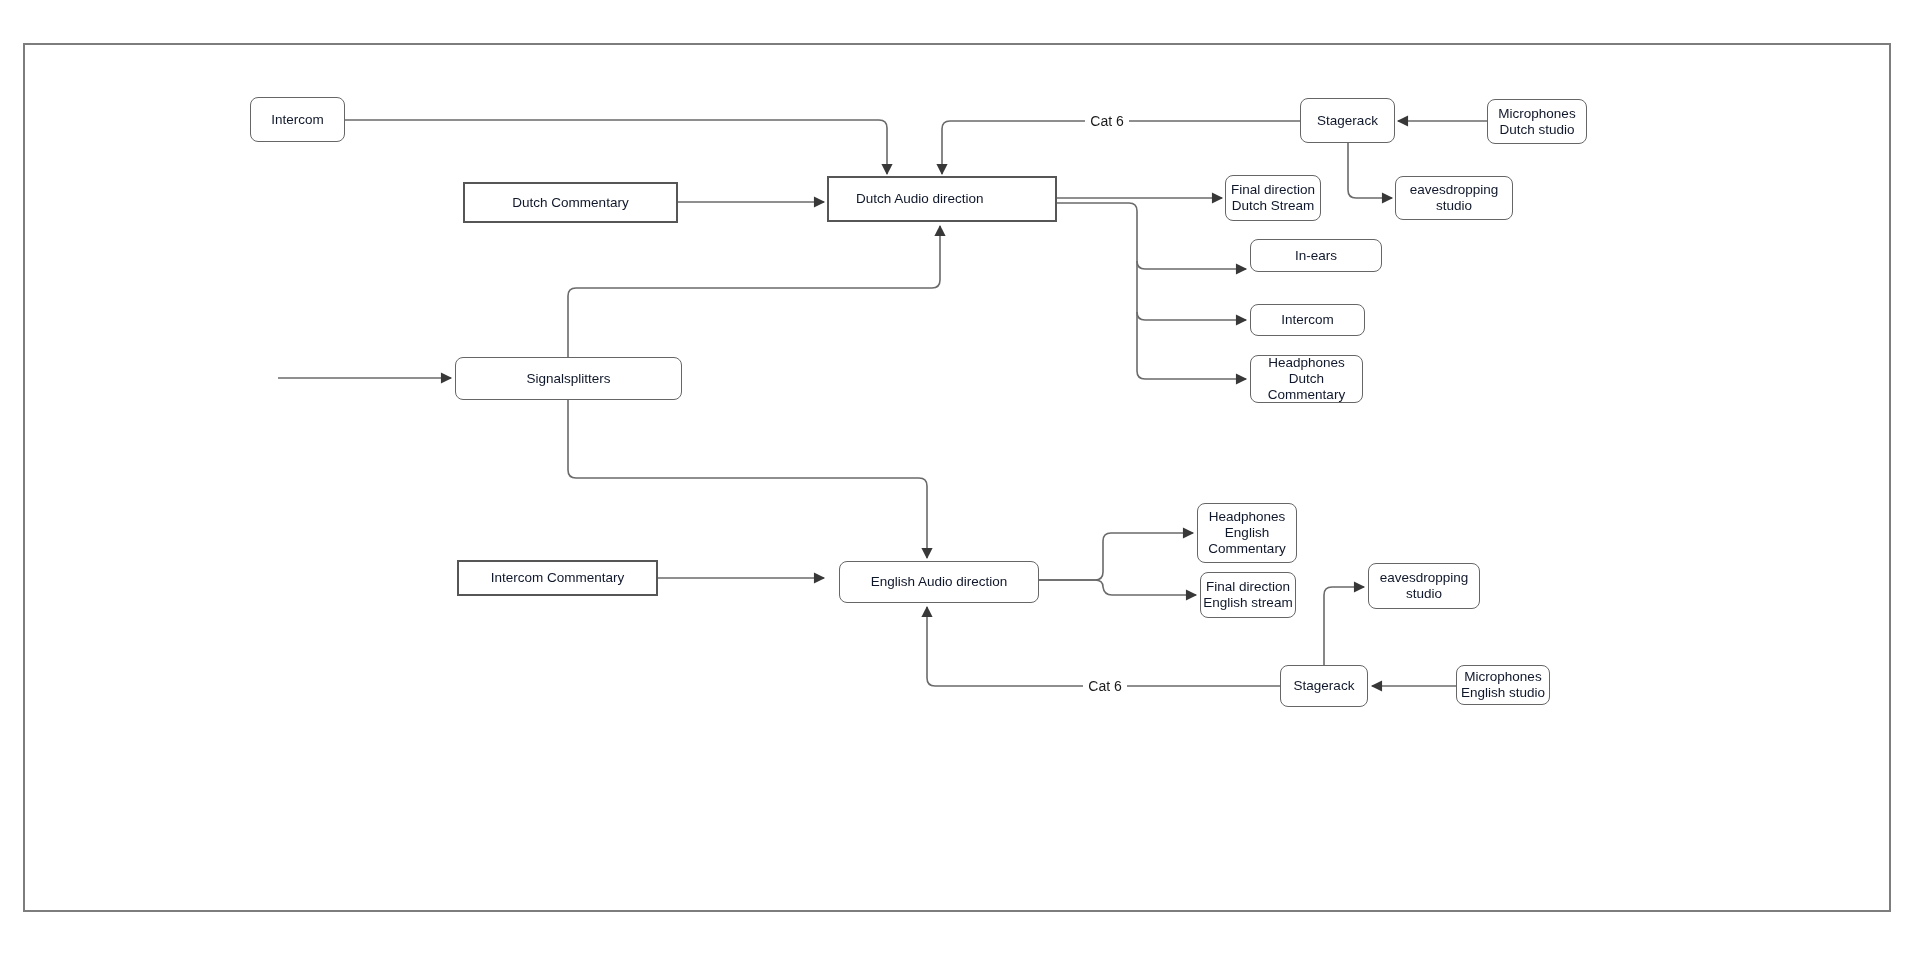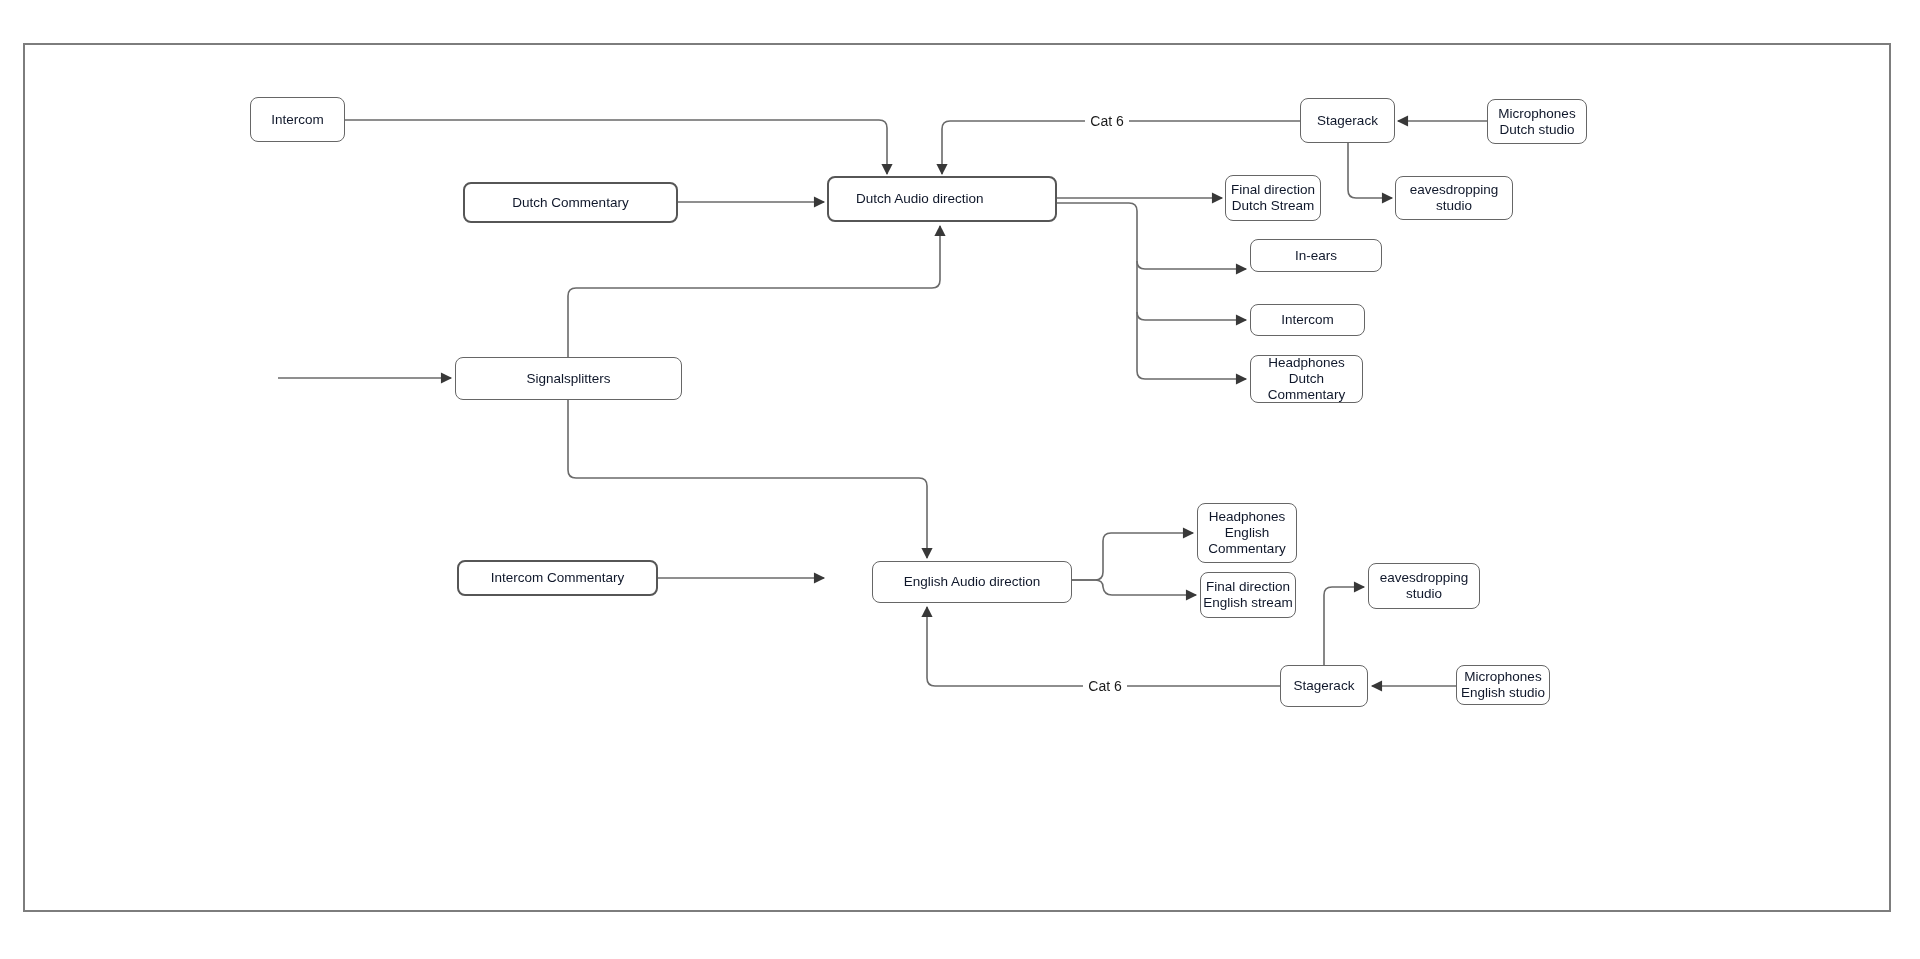--- a/index.html
+++ b/index.html
@@ -6,21 +6,21 @@
     font-family:"Liberation Sans", sans-serif;}
   .stage{position:relative;width:1920px;height:959px;background:#ffffff;}
   .canvas-frame{position:absolute;left:23px;top:43px;width:1868px;height:869px;
     border:2px solid #7d7d7d;background:#ffffff;box-sizing:border-box;}
   .edges{position:absolute;left:0;top:0;width:1920px;height:959px;pointer-events:none;}
   .edge{fill:none;stroke:#6a6a6a;stroke-width:1.6;}
   .node{position:absolute;display:flex;align-items:center;justify-content:center;
     background:#ffffff;box-sizing:border-box;color:#0f172a;font-size:13.5px;line-height:1.18;
     text-align:center;}
   .node span{white-space:pre-line;}
-  .sharp{border:2px solid #565656;border-radius:8px;align-items:center;}
+  .sharp{border:2px solid #565656;border-radius:0;align-items:center;}
   .round{border:1.5px solid #666666;border-radius:8px;}
   .edge-label{position:absolute;background:#ffffff;color:#1c1c1c;font-size:14px;
     text-align:center;padding:0 2px;}
 </style>
 </head>
 <body>
 
 <div class="stage">
   <div class="canvas-frame"></div>
 
@@ -117,21 +117,21 @@
 
 
   <div class="node round" style="left:455px;top:357px;width:227px;height:43px">
     <span>Signalsplitters</span>
   </div>
 
   <div class="node sharp" style="left:457px;top:560px;width:201px;height:36px">
     <span>Intercom Commentary</span>
   </div>
 
-  <div class="node round" style="left:872px;top:561px;width:200px;height:42px">
+  <div class="node round" style="left:839px;top:561px;width:200px;height:42px">
     <span>English Audio direction</span>
   </div>
 
   <div class="node round" style="left:1197px;top:503px;width:100px;height:60px">
     <span>Headphones
 English
 Commentary</span>
   </div>
 
   <div class="node round" style="left:1200px;top:572px;width:96px;height:46px">

